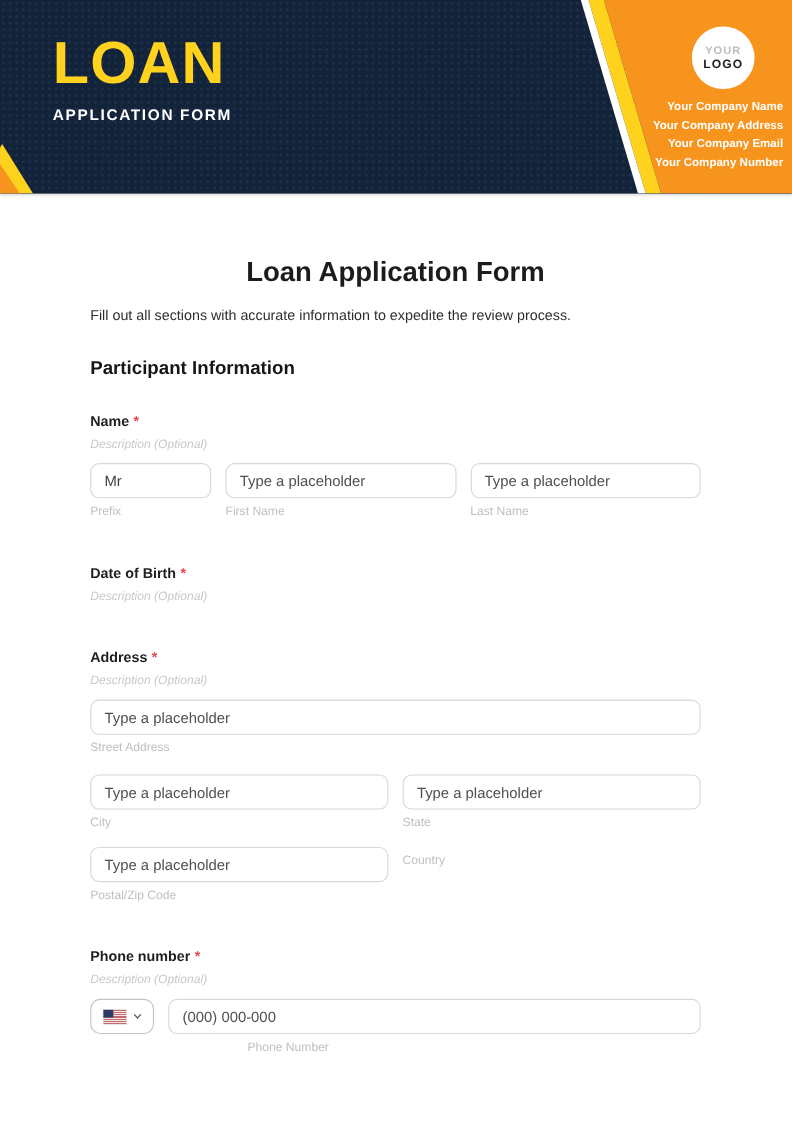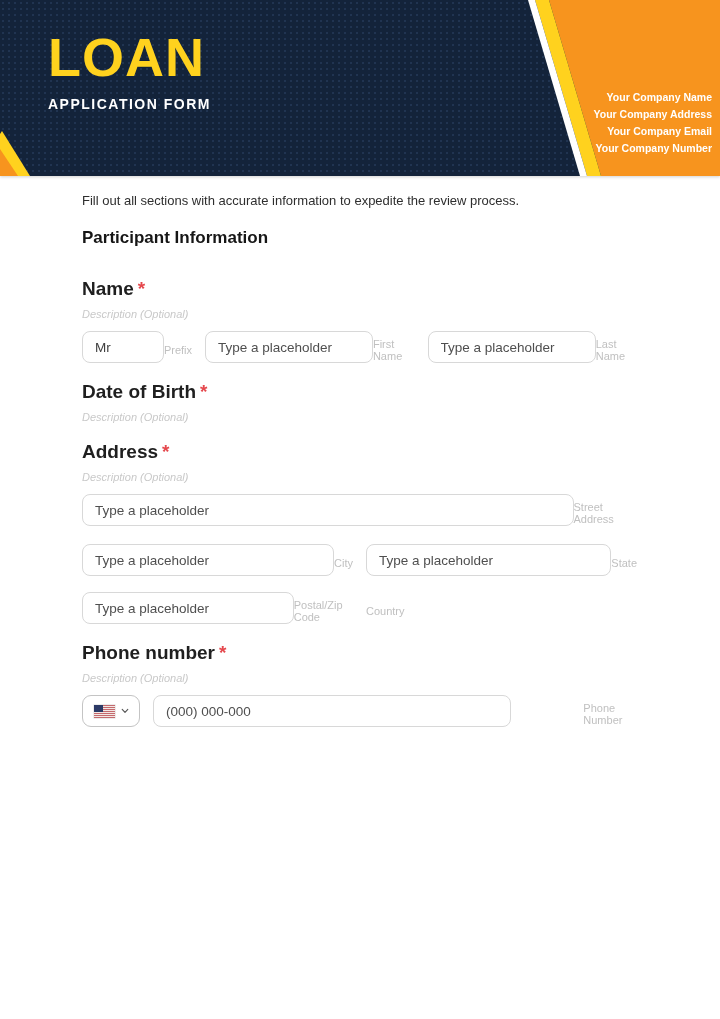--- a/index.html
+++ b/index.html
@@ -26,29 +26,29 @@
   }
   .logo-top { font-size:10px; font-weight:700; letter-spacing:1px; color:#bcbcbc; }
   .logo-bot { font-size:11px; font-weight:800; letter-spacing:1px; color:#222222; margin-top:1px; }
   .company-lines { position:absolute; right:8px; top:89px; text-align:right; }
   .company-lines div { color:#ffffff; font-size:10.5px; font-weight:600; line-height:17px; }
 
   
   .main { padding:0 83px 0 82px; }
   .form-title { margin-top:57px; text-align:center; font-size:25px; font-weight:700; color:#1c1c1c; }
   .form-subtitle { margin-top:17px; text-align:left; font-size:13px; color:#2e2e2e; }
-  .section-title { margin-top:20px; font-size:17px; font-weight:700; color:#161616; }
+  .section-title { margin-top:31px; font-size:17px; font-weight:700; color:#161616; }
 
   .group { margin-top:30px; }
-  .group.gap-lg { margin-top:18px; }
-  .field-label { font-size:19px; font-weight:700; color:#1f1f1f; }
+  .group.gap-lg { margin-top:42px; }
+  .field-label { font-size:13px; font-weight:700; color:#1f1f1f; }
   .req { color:#e5484d; margin-left:4px; font-weight:700; }
   .desc { margin-top:8px; font-size:11px; font-style:italic; color:#c9c9c9; }
   .row { display:flex; gap:13px; margin-top:11px; }
-  .col { display:flex; flex-direction:row;align-items:center; }
+  .col { display:flex; flex-direction:column; }
   .txt-input {
     height:32px; border:1px solid #d8d8d8; border-radius:8px;
     padding:0 12px; font-size:13.5px; color:#3f3f3f; width:100%;
     font-family:"Liberation Sans", sans-serif; background:#ffffff; outline:none;
   }
   .txt-input::placeholder { color:#4f4f4f; opacity:1; }
   .txt-input.light::placeholder { color:#b5b5b5; }
   .sublabel { margin-top:6px; font-size:11px; color:#c0c0c0; }
   .w-prefix { width:110px; flex:0 0 110px; }
   .flex1 { flex:1 1 0; min-width:0; }
@@ -74,31 +74,36 @@
     <polygon points="528,0 535,0 587,176 580,176" fill="#FFFFFF"></polygon>
     <polygon points="2,131 30,176 0,176 0,134" fill="#FFD21E"></polygon>
     <polygon points="0,149 18,176 0,176" fill="#F7941E"></polygon>
   </svg>
 
   <div class="brand">
     <div class="brand-title">LOAN</div>
     <div class="brand-sub">APPLICATION FORM</div>
   </div>
 
+  <div class="logo-circle">
+    <span class="logo-top">YOUR</span>
+    <span class="logo-bot">LOGO</span>
+  </div>
 
   <div class="company-lines">
     <div>Your Company Name</div>
     <div>Your Company Address</div>
     <div>Your Company Email</div>
     <div>Your Company Number</div>
   </div>
 </div>
 
 <div class="main">
 
+  <div class="form-title">Loan Application Form</div>
   <div class="form-subtitle">Fill out all sections with accurate information to expedite the review process.</div>
   <div class="section-title">Participant Information</div>
 
   <div class="group">
     <div class="field-label"><span>Name</span><span class="req">*</span></div>
     <div class="desc">Description (Optional)</div>
     <div class="row">
       <div class="col w-prefix">
         <input class="txt-input" value="Mr" style="">
         <div class="sublabel">Prefix</div>

